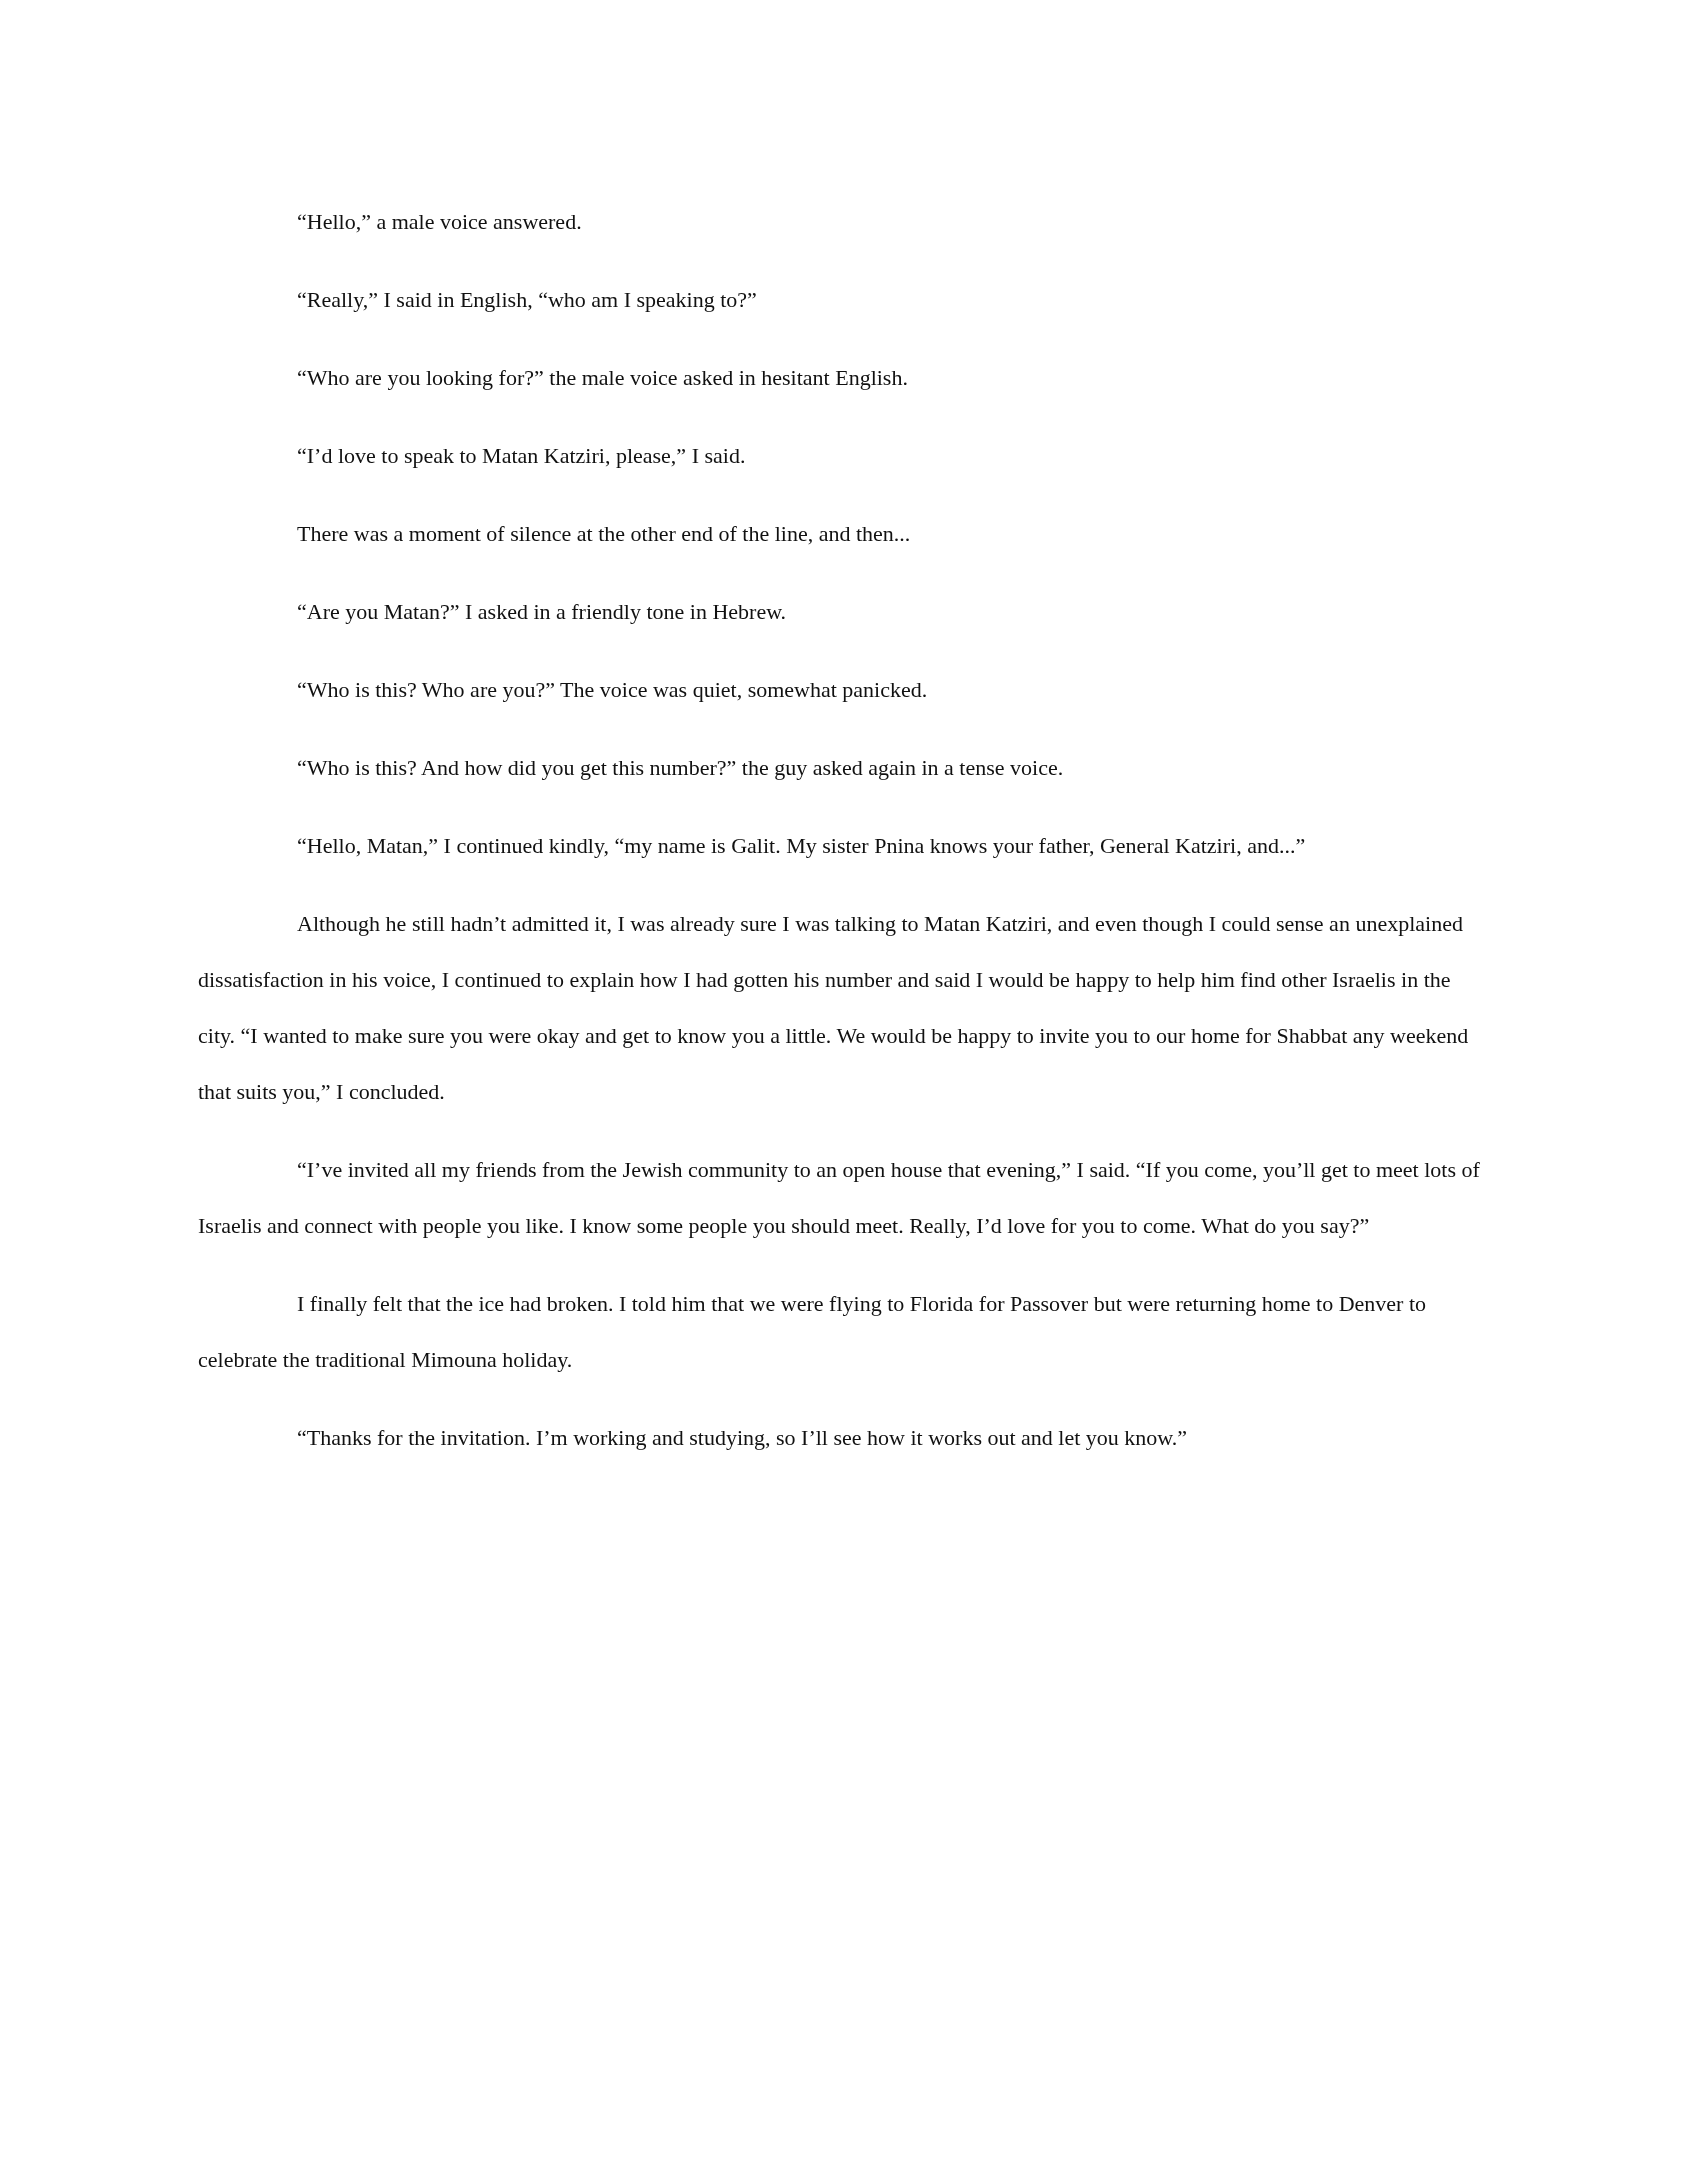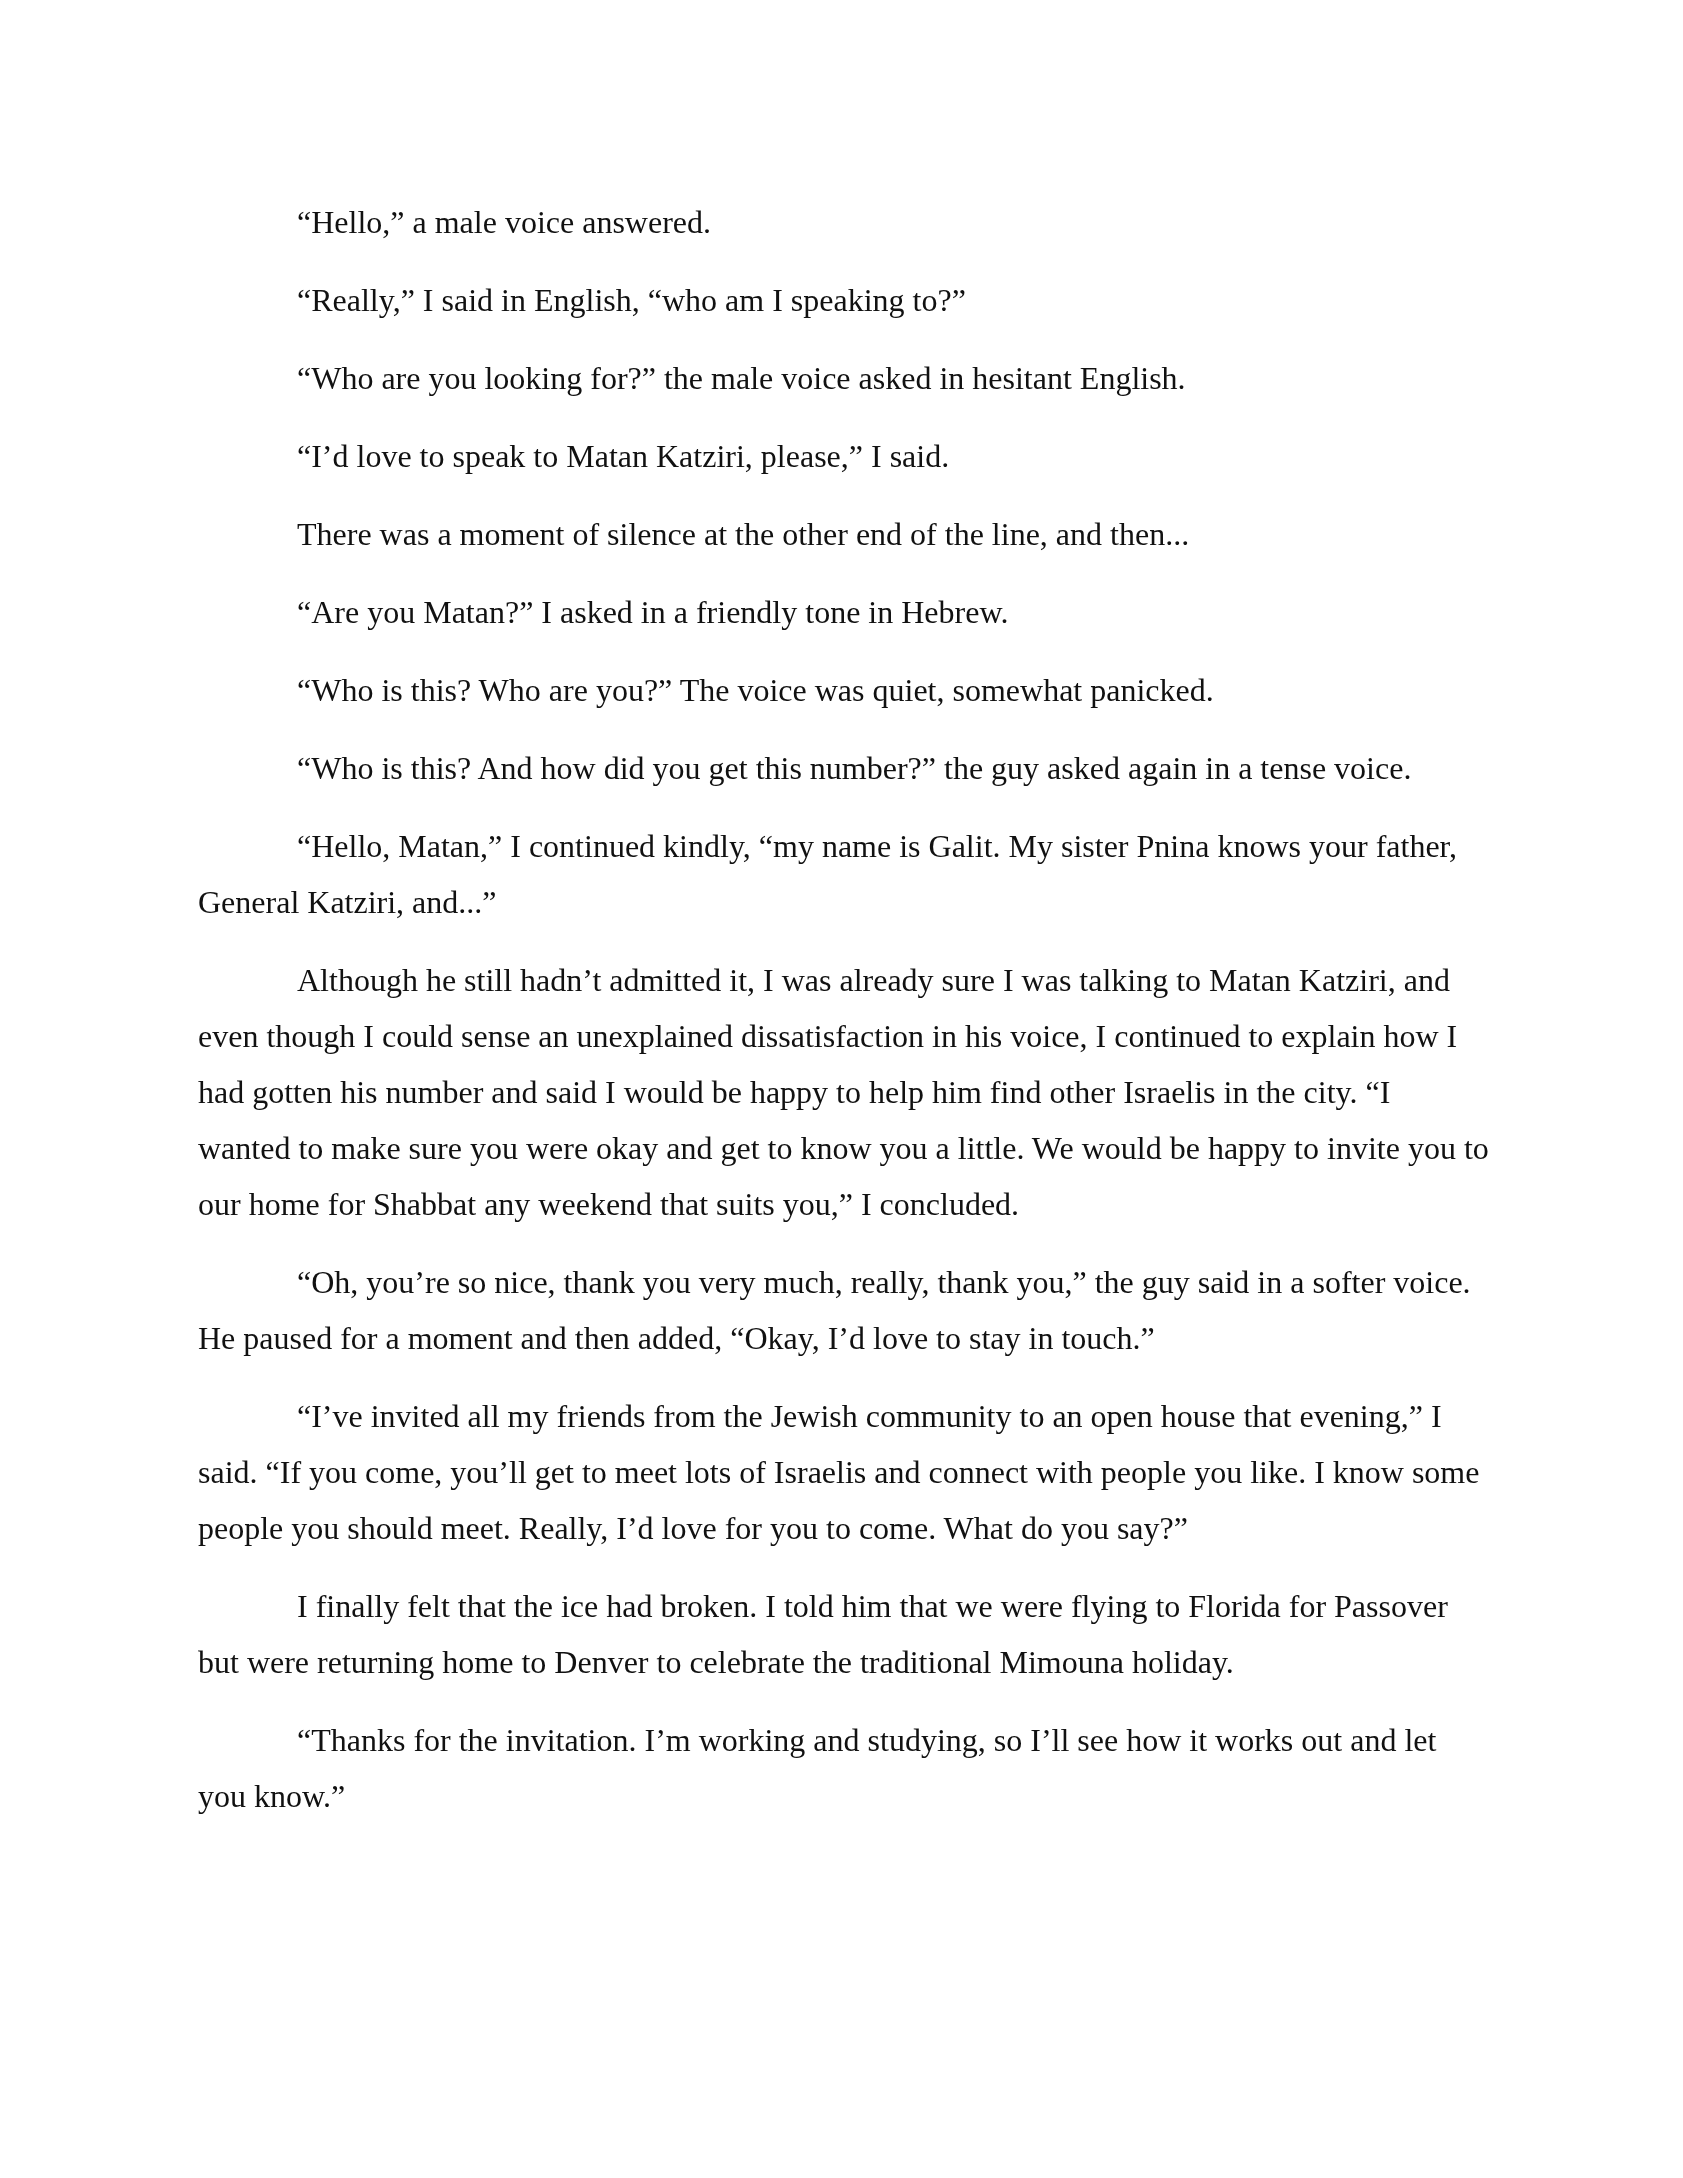--- a/index.html
+++ b/index.html
@@ -3,21 +3,21 @@
 <meta charset="utf-8">
 <style>
   html, body { margin: 0; padding: 0; background: #ffffff; }
   body { width: 1683px; height: 2178px; position: relative; overflow: hidden; }
   .page {
     position: absolute;
     left: 198px;
     top: 194px;
     width: 1291px;
     font-family: "Liberation Serif", serif;
-    font-size: 32px;
+    font-size: 22px;
     line-height: 56px;
     color: #111111;
   }
   .para {
     margin: 0 0 22px 0;
     text-indent: 99px;
     text-align: left;
   }
 </style>
 </head>
@@ -27,18 +27,17 @@
   <p class="para">“Hello,” a male voice answered.</p>
   <p class="para">“Really,” I said in English, “who am I speaking to?”</p>
   <p class="para">“Who are you looking for?” the male voice asked in hesitant English.</p>
   <p class="para">“I’d love to speak to Matan Katziri, please,” I said.</p>
   <p class="para">There was a moment of silence at the other end of the line, and then...</p>
   <p class="para">“Are you Matan?” I asked in a friendly tone in Hebrew.</p>
   <p class="para">“Who is this? Who are you?” The voice was quiet, somewhat panicked.</p>
   <p class="para">“Who is this? And how did you get this number?” the guy asked again in a tense voice.</p>
   <p class="para">“Hello, Matan,” I continued kindly, “my name is Galit. My sister Pnina knows your father, General Katziri, and...”</p>
   <p class="para">Although he still hadn’t admitted it, I was already sure I was talking to Matan Katziri, and even though I could sense an unexplained dissatisfaction in his voice, I continued to explain how I had gotten his number and said I would be happy to help him find other Israelis in the city. “I wanted to make sure you were okay and get to know you a little. We would be happy to invite you to our home for Shabbat any weekend that suits you,” I concluded.</p>
-  <p class="para">“Oh, you’re so nice, thank you very much, really, thank you,” the guy said in a softer voice. He paused for a moment and then added, “Okay, I’d love to stay in touch.”</p>
   <p class="para">“I’ve invited all my friends from the Jewish community to an open house that evening,” I said. “If you come, you’ll get to meet lots of Israelis and connect with people you like. I know some people you should meet. Really, I’d love for you to come. What do you say?”</p>
   <p class="para">I finally felt that the ice had broken. I told him that we were flying to Florida for Passover but were returning home to Denver to celebrate the traditional Mimouna holiday.</p>
   <p class="para">“Thanks for the invitation. I’m working and studying, so I’ll see how it works out and let you know.”</p>
 </div>
 
 
 </body></html>

